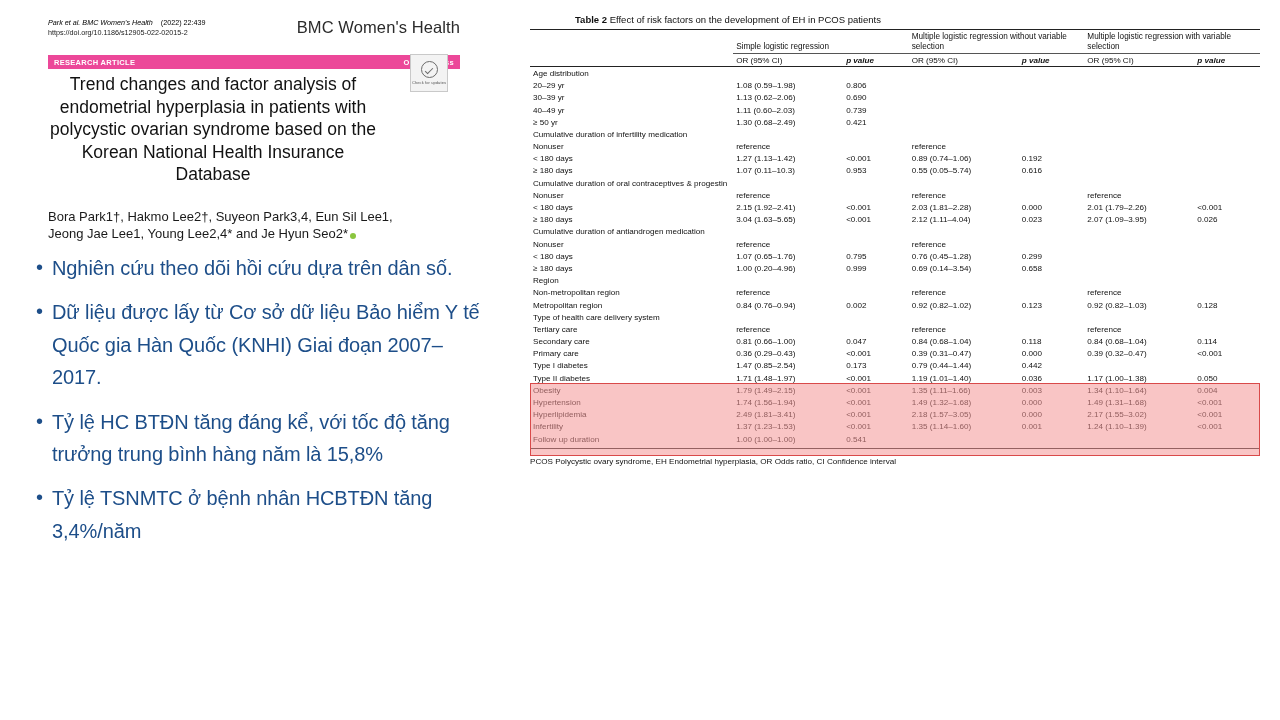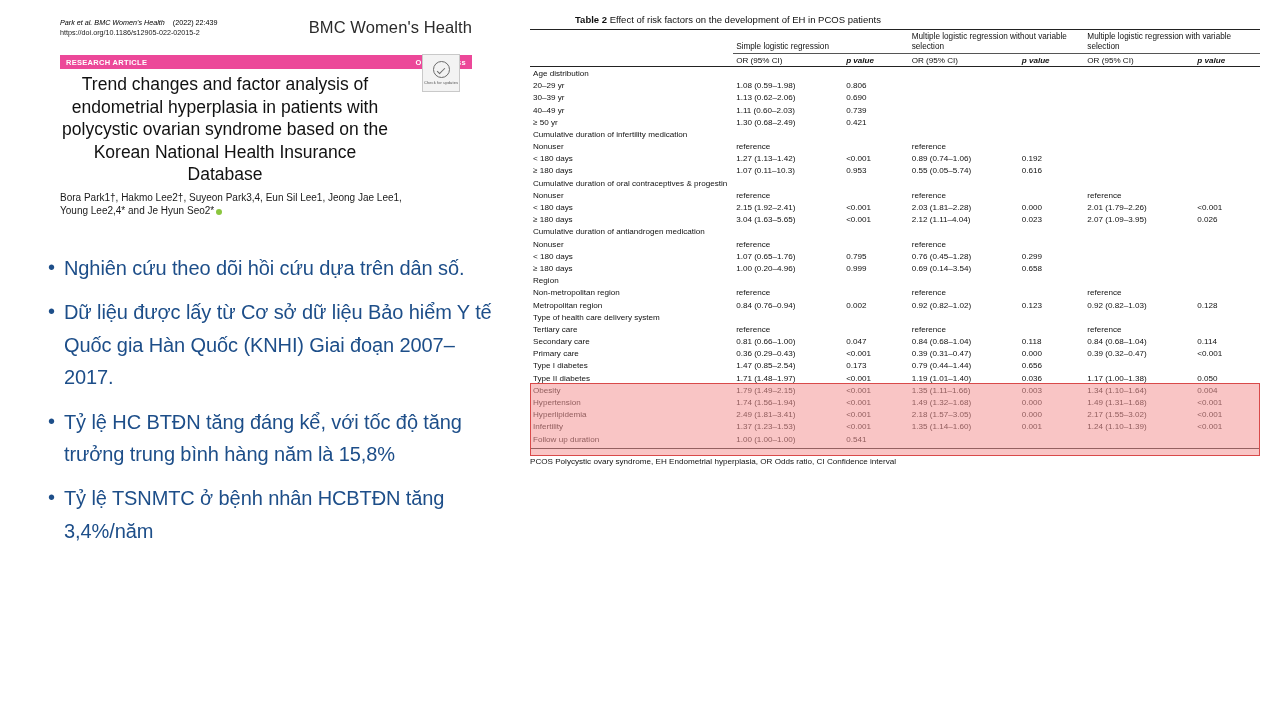--- a/index.html
+++ b/index.html
@@ -11,21 +11,21 @@
     height: 720px;
     background: #ffffff;
     font-family: "Liberation Sans", sans-serif;
     overflow: hidden;
     position: relative;
   }
 
   
   .left-panel {
     position: absolute;
-    left: 12px; top: 0;
+    left: 0; top: 0;
     width: 510px;
     height: 508px;
     padding-left: 10px;
   }
 
   .paper-card {
     position: absolute;
     left: 48px;
     top: 18px;
     width: 412px;
@@ -71,22 +71,22 @@
     margin-top: 4px;
     font-size: 17.5px;
     line-height: 1.28;
     color: #111;
     font-weight: 400;
     width: 330px;
     text-align: center;
   }
 
   .authors {
-    margin-top: 6px;
-    font-size: 10px;
+    margin-top: 24px;
+    font-size: 13px;
     color: #1a1a1a;
     line-height: 1.3;
     width: 360px;
   }
   .authors .orcid {
     display: inline-block;
     width: 6px; height: 6px;
     border-radius: 50%;
     background: #8bc63f;
     vertical-align: -1px;
@@ -531,21 +531,21 @@
           <td>0.39 (0.31–0.47)</td>
           <td>0.000</td>
           <td>0.39 (0.32–0.47)</td>
           <td>&lt;0.001</td>
         </tr>
         <tr>
           <td class="lvl1">Type I diabetes</td>
           <td>1.47 (0.85–2.54)</td>
           <td>0.173</td>
           <td>0.79 (0.44–1.44)</td>
-          <td>0.656</td>
+          <td>0.442</td>
           <td></td>
           <td></td>
         </tr>
         <tr>
           <td class="lvl1">Type II diabetes</td>
           <td>1.71 (1.48–1.97)</td>
           <td>&lt;0.001</td>
           <td>1.19 (1.01–1.40)</td>
           <td>0.036</td>
           <td>1.17 (1.00–1.38)</td>

